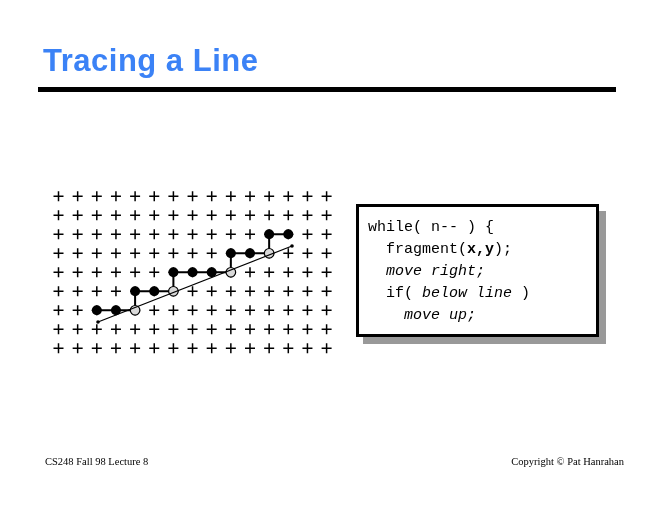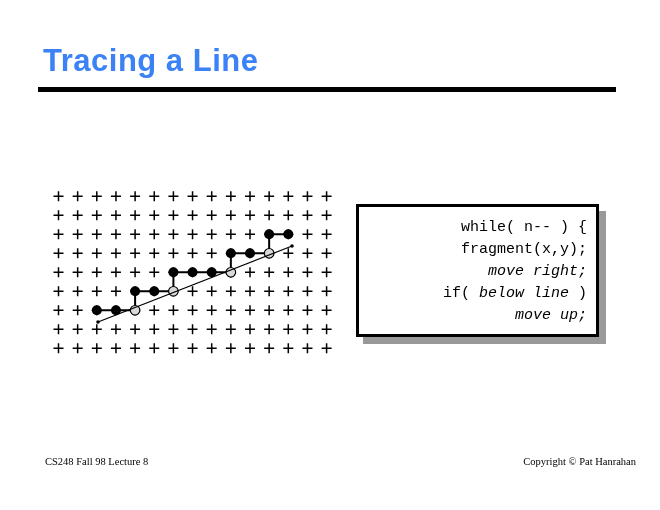--- a/index.html
+++ b/index.html
@@ -17,32 +17,32 @@
     position:absolute; left:38px; top:87px; width:578px; height:5px;
     background:#000;
   }
   .diagram-svg { position:absolute; left:0; top:0; }
   .codebox {
     position:absolute; left:356px; top:204px;
     width:219px; height:107px;
     border:3px solid #000; background:#fff;
     padding:10px 9px; margin:0;
     font-family:"Liberation Mono", monospace;
-    font-size:15px; line-height:22px;text-align:right;
+    font-size:15px; line-height:22px;
   }
   .code-line { white-space:pre; }
   .seg-plain  { font-style:normal; font-weight:normal; }
-  .seg-bold   { font-weight:normal; }
+  .seg-bold   { font-weight:bold; }
   .seg-italic { font-style:italic; }
   .footer {
     position:absolute; top:456px; font-family:"Liberation Serif", serif;
     font-size:10.5px; color:#000; white-space:nowrap;
   }
   .footer-left  { left:38px;margin-left:7px; }
-  .footer-right { right:24px; }
+  .footer-right { right:36px; }
 </style>
 </head>
 <body>
 
 <h1 class="title">Tracing a Line</h1>
 <div class="title-rule"></div>
 
 <svg id="diagram" class="diagram-svg" width="660" height="510" viewBox="0 0 660 510">
     <g stroke="#000000" stroke-width="1.5" fill="none">
       <path d="M53.50 196.30H63.50M58.50 191.30V201.30M72.65 196.30H82.65M77.65 191.30V201.30M91.80 196.30H101.80M96.80 191.30V201.30M110.95 196.30H120.95M115.95 191.30V201.30M130.10 196.30H140.10M135.10 191.30V201.30M149.25 196.30H159.25M154.25 191.30V201.30M168.40 196.30H178.40M173.40 191.30V201.30M187.55 196.30H197.55M192.55 191.30V201.30M206.70 196.30H216.70M211.70 191.30V201.30M225.85 196.30H235.85M230.85 191.30V201.30M245.00 196.30H255.00M250.00 191.30V201.30M264.15 196.30H274.15M269.15 191.30V201.30M283.30 196.30H293.30M288.30 191.30V201.30M302.45 196.30H312.45M307.45 191.30V201.30M321.60 196.30H331.60M326.60 191.30V201.30M53.50 215.30H63.50M58.50 210.30V220.30M72.65 215.30H82.65M77.65 210.30V220.30M91.80 215.30H101.80M96.80 210.30V220.30M110.95 215.30H120.95M115.95 210.30V220.30M130.10 215.30H140.10M135.10 210.30V220.30M149.25 215.30H159.25M154.25 210.30V220.30M168.40 215.30H178.40M173.40 210.30V220.30M187.55 215.30H197.55M192.55 210.30V220.30M206.70 215.30H216.70M211.70 210.30V220.30M225.85 215.30H235.85M230.85 210.30V220.30M245.00 215.30H255.00M250.00 210.30V220.30M264.15 215.30H274.15M269.15 210.30V220.30M283.30 215.30H293.30M288.30 210.30V220.30M302.45 215.30H312.45M307.45 210.30V220.30M321.60 215.30H331.60M326.60 210.30V220.30M53.50 234.30H63.50M58.50 229.30V239.30M72.65 234.30H82.65M77.65 229.30V239.30M91.80 234.30H101.80M96.80 229.30V239.30M110.95 234.30H120.95M115.95 229.30V239.30M130.10 234.30H140.10M135.10 229.30V239.30M149.25 234.30H159.25M154.25 229.30V239.30M168.40 234.30H178.40M173.40 229.30V239.30M187.55 234.30H197.55M192.55 229.30V239.30M206.70 234.30H216.70M211.70 229.30V239.30M225.85 234.30H235.85M230.85 229.30V239.30M245.00 234.30H255.00M250.00 229.30V239.30M264.15 234.30H274.15M269.15 229.30V239.30M283.30 234.30H293.30M288.30 229.30V239.30M302.45 234.30H312.45M307.45 229.30V239.30M321.60 234.30H331.60M326.60 229.30V239.30M53.50 253.30H63.50M58.50 248.30V258.30M72.65 253.30H82.65M77.65 248.30V258.30M91.80 253.30H101.80M96.80 248.30V258.30M110.95 253.30H120.95M115.95 248.30V258.30M130.10 253.30H140.10M135.10 248.30V258.30M149.25 253.30H159.25M154.25 248.30V258.30M168.40 253.30H178.40M173.40 248.30V258.30M187.55 253.30H197.55M192.55 248.30V258.30M206.70 253.30H216.70M211.70 248.30V258.30M225.85 253.30H235.85M230.85 248.30V258.30M245.00 253.30H255.00M250.00 248.30V258.30M264.15 253.30H274.15M269.15 248.30V258.30M283.30 253.30H293.30M288.30 248.30V258.30M302.45 253.30H312.45M307.45 248.30V258.30M321.60 253.30H331.60M326.60 248.30V258.30M53.50 272.30H63.50M58.50 267.30V277.30M72.65 272.30H82.65M77.65 267.30V277.30M91.80 272.30H101.80M96.80 267.30V277.30M110.95 272.30H120.95M115.95 267.30V277.30M130.10 272.30H140.10M135.10 267.30V277.30M149.25 272.30H159.25M154.25 267.30V277.30M168.40 272.30H178.40M173.40 267.30V277.30M187.55 272.30H197.55M192.55 267.30V277.30M206.70 272.30H216.70M211.70 267.30V277.30M225.85 272.30H235.85M230.85 267.30V277.30M245.00 272.30H255.00M250.00 267.30V277.30M264.15 272.30H274.15M269.15 267.30V277.30M283.30 272.30H293.30M288.30 267.30V277.30M302.45 272.30H312.45M307.45 267.30V277.30M321.60 272.30H331.60M326.60 267.30V277.30M53.50 291.30H63.50M58.50 286.30V296.30M72.65 291.30H82.65M77.65 286.30V296.30M91.80 291.30H101.80M96.80 286.30V296.30M110.95 291.30H120.95M115.95 286.30V296.30M130.10 291.30H140.10M135.10 286.30V296.30M149.25 291.30H159.25M154.25 286.30V296.30M168.40 291.30H178.40M173.40 286.30V296.30M187.55 291.30H197.55M192.55 286.30V296.30M206.70 291.30H216.70M211.70 286.30V296.30M225.85 291.30H235.85M230.85 286.30V296.30M245.00 291.30H255.00M250.00 286.30V296.30M264.15 291.30H274.15M269.15 286.30V296.30M283.30 291.30H293.30M288.30 286.30V296.30M302.45 291.30H312.45M307.45 286.30V296.30M321.60 291.30H331.60M326.60 286.30V296.30M53.50 310.30H63.50M58.50 305.30V315.30M72.65 310.30H82.65M77.65 305.30V315.30M91.80 310.30H101.80M96.80 305.30V315.30M110.95 310.30H120.95M115.95 305.30V315.30M130.10 310.30H140.10M135.10 305.30V315.30M149.25 310.30H159.25M154.25 305.30V315.30M168.40 310.30H178.40M173.40 305.30V315.30M187.55 310.30H197.55M192.55 305.30V315.30M206.70 310.30H216.70M211.70 305.30V315.30M225.85 310.30H235.85M230.85 305.30V315.30M245.00 310.30H255.00M250.00 305.30V315.30M264.15 310.30H274.15M269.15 305.30V315.30M283.30 310.30H293.30M288.30 305.30V315.30M302.45 310.30H312.45M307.45 305.30V315.30M321.60 310.30H331.60M326.60 305.30V315.30M53.50 329.30H63.50M58.50 324.30V334.30M72.65 329.30H82.65M77.65 324.30V334.30M91.80 329.30H101.80M96.80 324.30V334.30M110.95 329.30H120.95M115.95 324.30V334.30M130.10 329.30H140.10M135.10 324.30V334.30M149.25 329.30H159.25M154.25 324.30V334.30M168.40 329.30H178.40M173.40 324.30V334.30M187.55 329.30H197.55M192.55 324.30V334.30M206.70 329.30H216.70M211.70 324.30V334.30M225.85 329.30H235.85M230.85 324.30V334.30M245.00 329.30H255.00M250.00 324.30V334.30M264.15 329.30H274.15M269.15 324.30V334.30M283.30 329.30H293.30M288.30 324.30V334.30M302.45 329.30H312.45M307.45 324.30V334.30M321.60 329.30H331.60M326.60 324.30V334.30M53.50 348.30H63.50M58.50 343.30V353.30M72.65 348.30H82.65M77.65 343.30V353.30M91.80 348.30H101.80M96.80 343.30V353.30M110.95 348.30H120.95M115.95 343.30V353.30M130.10 348.30H140.10M135.10 343.30V353.30M149.25 348.30H159.25M154.25 343.30V353.30M168.40 348.30H178.40M173.40 343.30V353.30M187.55 348.30H197.55M192.55 343.30V353.30M206.70 348.30H216.70M211.70 343.30V353.30M225.85 348.30H235.85M230.85 343.30V353.30M245.00 348.30H255.00M250.00 343.30V353.30M264.15 348.30H274.15M269.15 343.30V353.30M283.30 348.30H293.30M288.30 343.30V353.30M302.45 348.30H312.45M307.45 343.30V353.30M321.60 348.30H331.60M326.60 343.30V353.30"></path>

